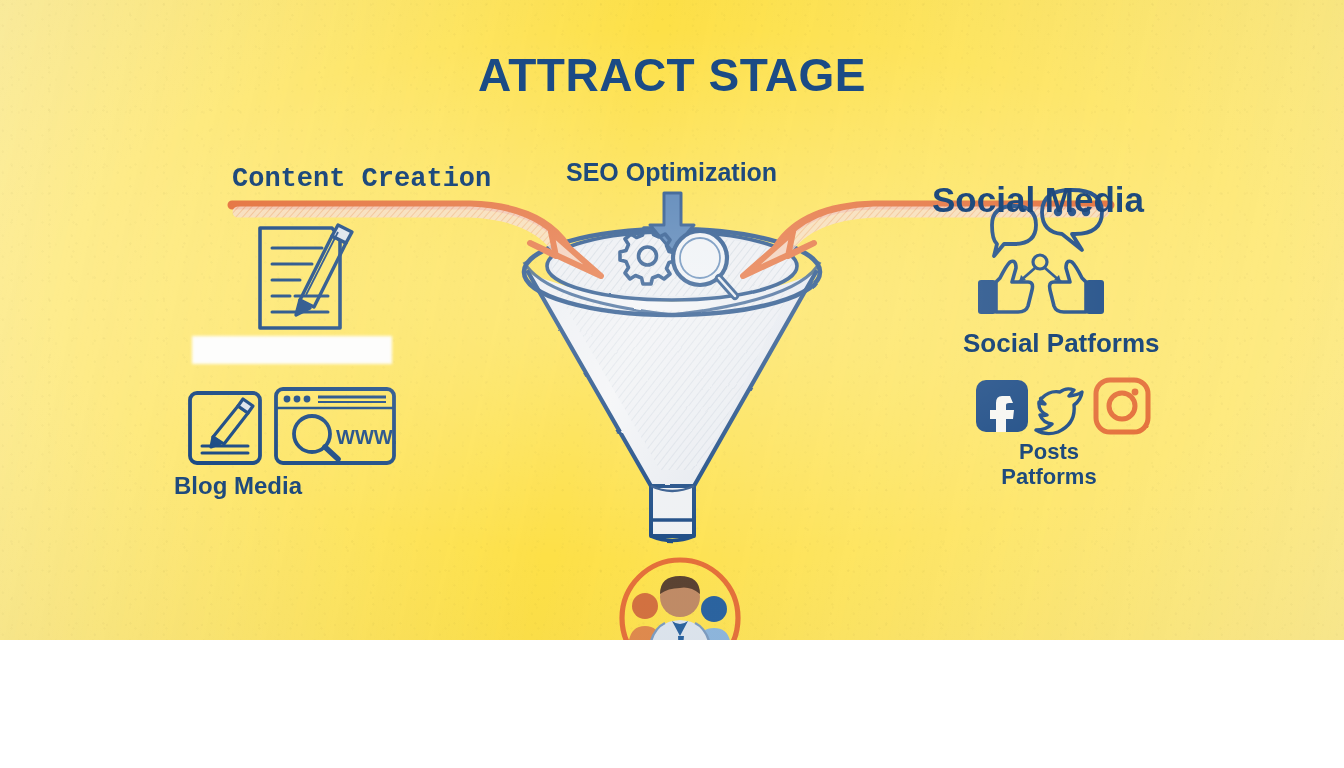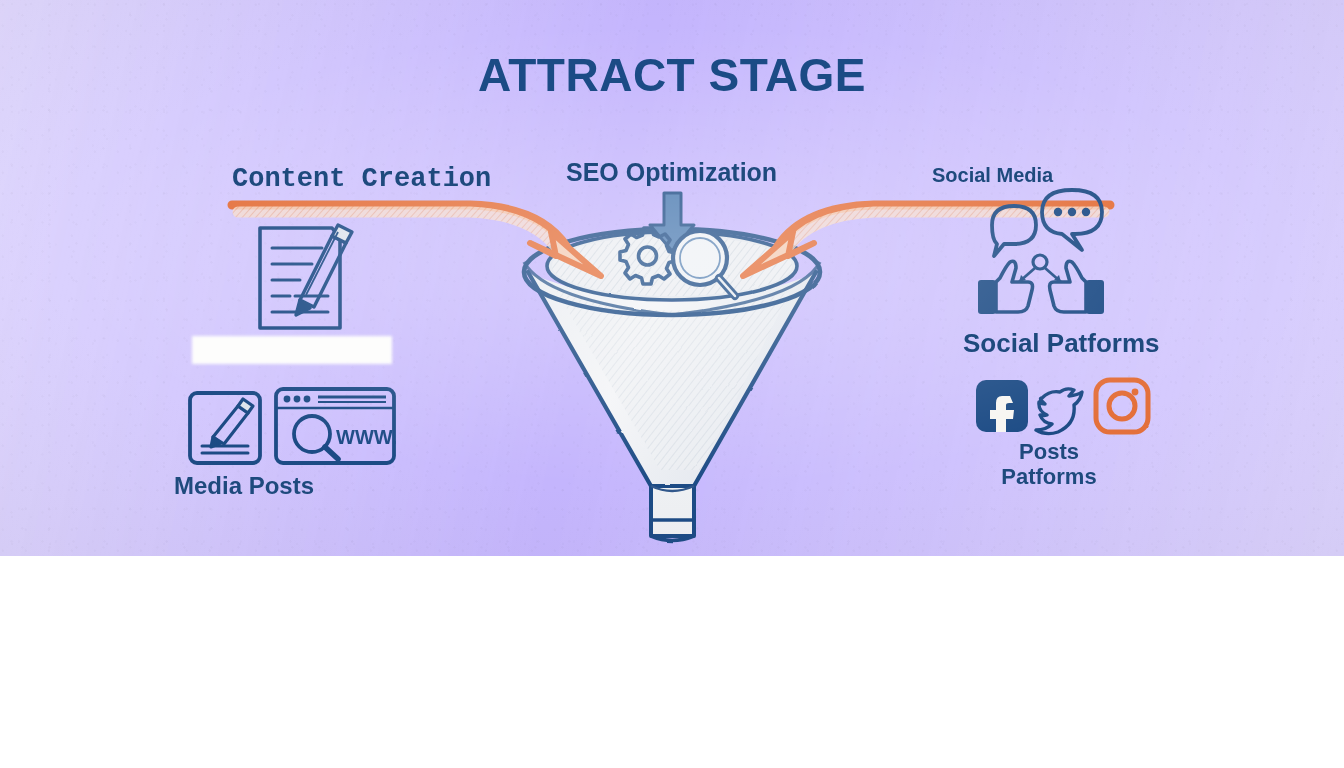--- a/index.html
+++ b/index.html
@@ -4,23 +4,23 @@
 <title>Attract Stage Funnel Diagram</title>
 <style>
   html, body {
     margin: 0;
     padding: 0;
     background: #ffffff;
   }
   #canvas {
     position: relative;
     width: 1344px;
-    height: 556px;
+    height: 640px;
     overflow: hidden;
-    background: #c4b5fd;
+    background: #fde047;
     font-family: "Liberation Sans", sans-serif;
   }
   
   #paper-texture {
     position: absolute;
     inset: 0;
     pointer-events: none;
     background-image:
       radial-gradient(circle at 12% 22%, rgba(0,0,0,0.022) 0 1px, transparent 1.4px),
       radial-gradient(circle at 37% 67%, rgba(0,0,0,0.020) 0 1px, transparent 1.4px),
@@ -53,21 +53,21 @@
   }
 
   .label {
     position: absolute;
     color: #1e4a7d;
     font-weight: 700;
     white-space: nowrap;
   }
   .label-content  { left: 232px; top: 164px; font-size: 27px; font-family: Liberation Mono, monospace; }
   .label-seo      { left: 566px; top: 158px; font-size: 25px; }
-  .label-social   { left: 932px; top: 164px; font-size: 20px; }
+  .label-social   { left: 932px; top: 180px; font-size: 35px; }
   .label-platforms-cap { left: 963px; top: 328px; font-size: 26px; text-align: center; }
   .label-blog     { left: 174px; top: 472px; font-size: 24px; }
   .label-target   { left: 0; right: 0; top: 686px; text-align: center; font-size: 28px; }
   .label-social-platforms-2 {
     left: 1009px; top: 440px; font-size: 22px; line-height: 1.12;
     text-align: center; white-space: normal; width: 130px; margin-left: -25px;
   }
 
   .svg-layer {
     position: absolute;
@@ -300,16 +300,16 @@
 
   <div class="label label-social">Social Media</div>
 
   <div class="label label-platforms-cap">Social Patforms</div>
 
   <div class="label label-social-platforms-2">
     <div>Posts</div>
     <div>Patforms</div>
   </div>
 
-  <div class="label label-blog">Media Posts</div>
+  <div class="label label-blog">Blog Media</div>
 
 
 </div>
 
 </body></html>

